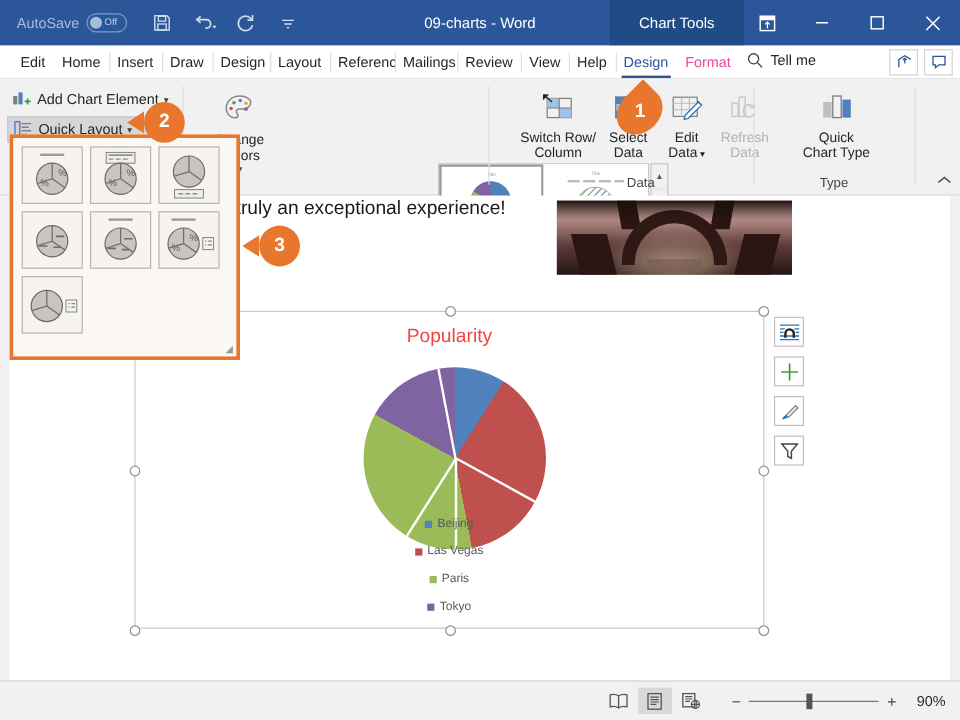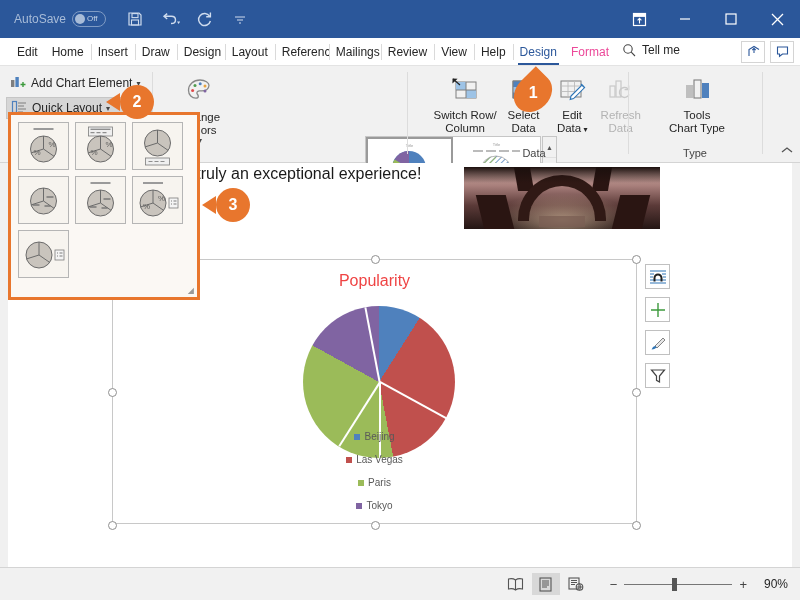--- a/index.html
+++ b/index.html
@@ -261,21 +261,23 @@
           <path d="M13.4 1.6v4.2H9.2" fill="none" stroke="#cfdcee" stroke-width="1.4"></path>
         </svg>
     </span>
     <span class="qat-btn">
       <svg width="14" height="14" viewBox="0 0 14 14">
           <path d="M2 5h10M4 8h6M6 11h2" stroke="#cfdcee" stroke-width="1.2" fill="none"></path>
         </svg>
     </span>
   </div>
 
-
+  <div class="title-center">09-charts - Word</div>
+
+  <div class="charttools-tab">Chart Tools</div>
 
   <div class="win-buttons">
     <span class="win-btn">
       <svg width="15" height="15" viewBox="0 0 15 15">
           <rect x="1.5" y="1.5" width="12" height="12" fill="none" stroke="#fff" stroke-width="1.2"></rect>
           <rect x="1.5" y="1.5" width="12" height="3.4" fill="#fff"></rect>
           <path d="M7.5 11.5V6.5M5.6 8.3l1.9-1.9 1.9 1.9" stroke="#fff" stroke-width="1.1" fill="none"></path>
         </svg>
     </span>
     <span class="win-btn">
@@ -489,21 +491,21 @@
 
   <div class="rgroup" style="left:629px; width:132px;">
     <div class="bigbtn" style="margin:6px 0 0 26px; width:84px">
       <span>
         <svg width="32" height="26" viewBox="0 0 32 26">
           <rect x="5" y="8" width="7" height="13" fill="#bfbfbf"></rect>
           <rect x="13" y="3" width="7" height="18" fill="none" stroke="#7f7f7f" stroke-width="1.1"></rect>
           <rect x="21" y="6" width="7" height="15" fill="#4f81bd"></rect>
         </svg>
       </span>
-      <span class="lbl"><span>Tools</span><br><span>Chart Type</span></span>
+      <span class="lbl"><span>Quick</span><br><span>Chart Type</span></span>
     </div>
     <div class="rgroup-label">Type</div>
   </div>
   <div class="rgroup-div" style="left:762px"></div>
 
   <span class="collapse-arrow">
     <svg width="14" height="10" viewBox="0 0 14 10">
         <path d="M2 7l5-4 5 4" fill="none" stroke="#555" stroke-width="1.3"></path>
       </svg>
   </span>

